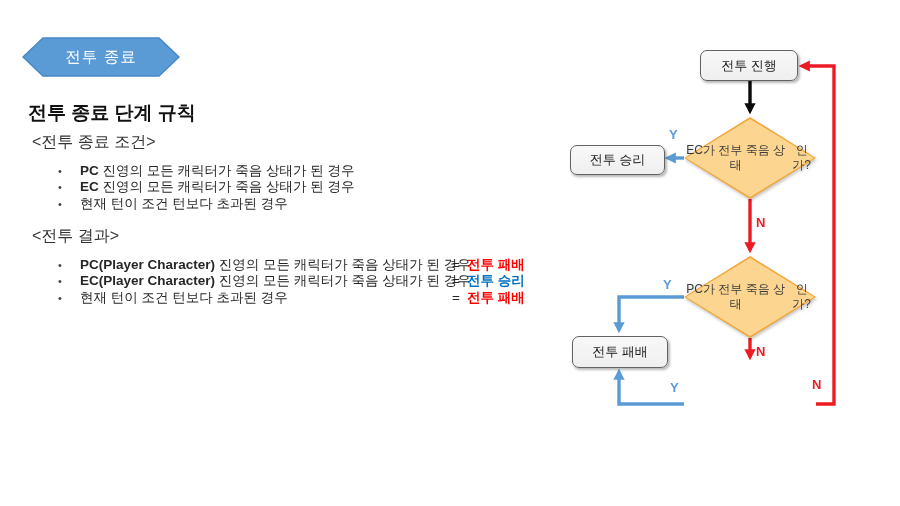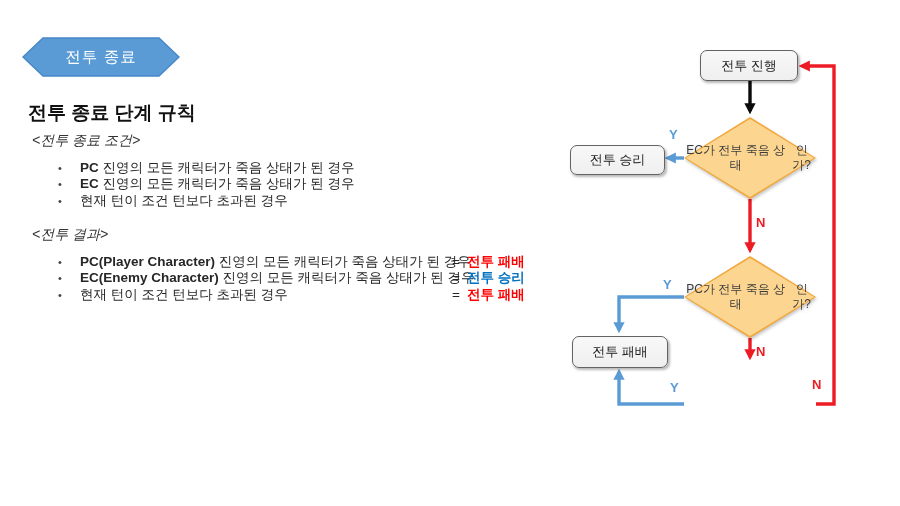--- a/index.html
+++ b/index.html
@@ -11,21 +11,21 @@
   .banner{position:absolute;left:22px;top:37px;width:158px;height:40px;}
   .banner svg{position:absolute;left:0;top:0;}
   .banner .label{position:absolute;inset:0;display:flex;align-items:center;justify-content:center;
                  color:#fff;font-size:15.5px;font-weight:500;letter-spacing:1px;}
 
   
   .heading{position:absolute;left:28px;top:100px;font-size:19px;font-weight:700;color:#111;}
   .section{position:absolute;left:32px;}
   .section-conditions{top:132px;}
   .section-results{top:226px;}
-  .section-title{font-size:14px;color:#333;font-style:italic;}
+  .section-title{font-size:16px;color:#333;}
   ul.bullets{list-style:none;margin:10px 0 0 0;padding:0 0 0 26px;}
   ul.bullets li{display:flex;align-items:baseline;font-size:13.5px;color:#262626;line-height:16.3px;}
   .marker{width:22px;color:#404040;font-size:11px;flex:0 0 22px;}
   .li-text{white-space:pre;}
   .section-results .li-text{width:372px;white-space:pre;overflow:visible;}
   .li-text b{font-weight:700;}
   .eq{color:#262626;margin-right:7px;font-weight:400;}
   .result{font-weight:700;}
   .result.red{color:var(--result-red);}
   .result.blue{color:var(--result-blue);}
@@ -100,21 +100,21 @@
     <div class="section-title">&lt;전투 결과&gt;</div>
     <ul class="bullets">
       <li>
         <span class="marker">•</span>
         <span class="li-text"><b>PC(Player Character)</b><span> 진영의 모든 캐릭터가 죽음 상태가 된 경우</span></span>
         <span class="eq">=</span>
         <span class="result red">전투 패배</span>
       </li>
       <li>
         <span class="marker">•</span>
-        <span class="li-text"><b>EC(Enemy Character)</b><span> 진영의 모든 캐릭터가 죽음 상태가 된 경우</span></span>
+        <span class="li-text"><b>EC(Player Character)</b><span> 진영의 모든 캐릭터가 죽음 상태가 된 경우</span></span>
         <span class="eq">=</span>
         <span class="result blue">전투 승리</span>
       </li>
       <li>
         <span class="marker">•</span>
         <span class="li-text"><b></b><span>현재 턴이 조건 턴보다 초과된 경우</span></span>
         <span class="eq">=</span>
         <span class="result red">전투 패배</span>
       </li>
     </ul>

